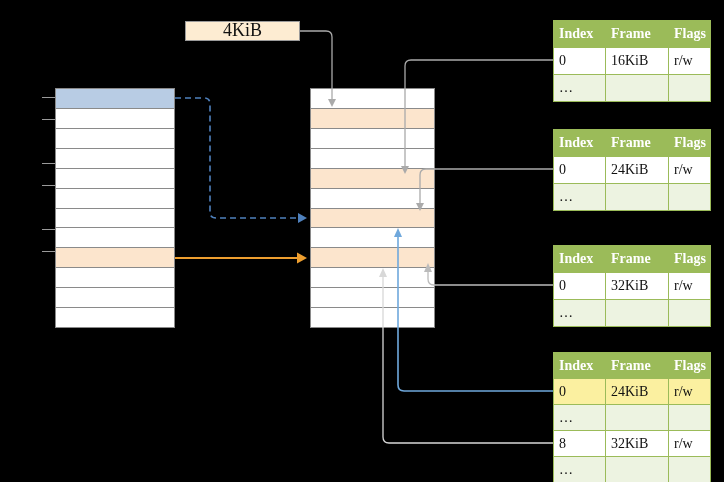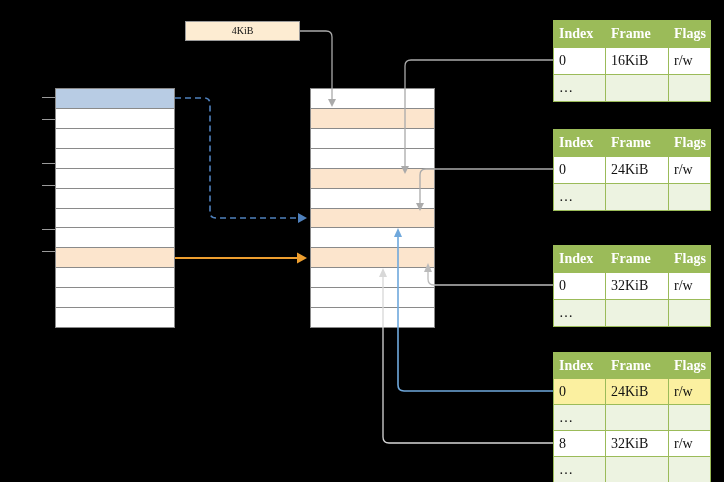--- a/index.html
+++ b/index.html
@@ -13,21 +13,21 @@
   .mem-row{flex:1 1 auto;border-bottom:1px solid #8a8a8a;}
   .mem-row:last-child{border-bottom:none;}
   .mem-row.blue{background:#b8cce4;}
   .mem-row.peach{background:#fce5cd;}
 
   .tick{position:absolute;width:13px;height:1px;background:#9a9a9a;}
 
   
   .sizebox{position:absolute;left:185px;top:21px;width:115px;height:20px;
            background:#fdecd2;border:1px solid #9a9a9a;box-sizing:border-box;
-           text-align:center;font-size:10px;line-height:17px;color:#111;}
+           text-align:center;font-size:18px;line-height:17px;color:#111;}
 
   
   .pt{position:absolute;border-collapse:collapse;table-layout:fixed;width:157px;
       font-size:14px;color:#111;background:#fff;}
   .pt th,.pt td{border:1px solid #9bbb59;padding:4px 5px;text-align:left;
                 box-sizing:border-box;overflow:hidden;white-space:nowrap;}
   .pt th{background:#9bbb59;color:#fff;font-weight:bold;}
   .pt thead tr,.pt tbody tr{height:27px;}
   .pt.compact thead tr,.pt.compact tbody tr{height:26px;}
   .pt tbody tr.dots td{background:#edf3e1;}

